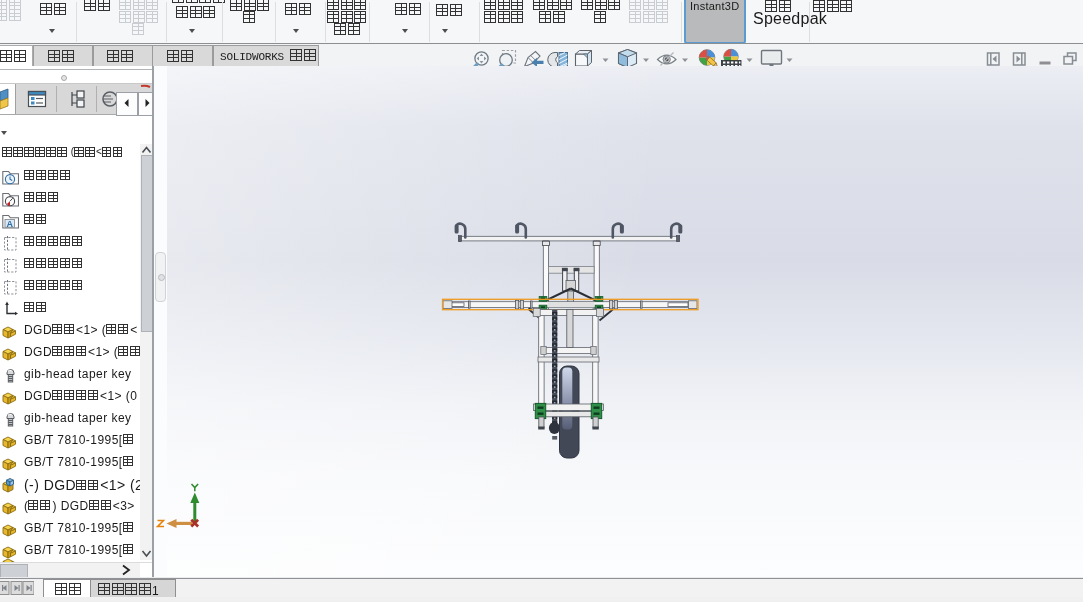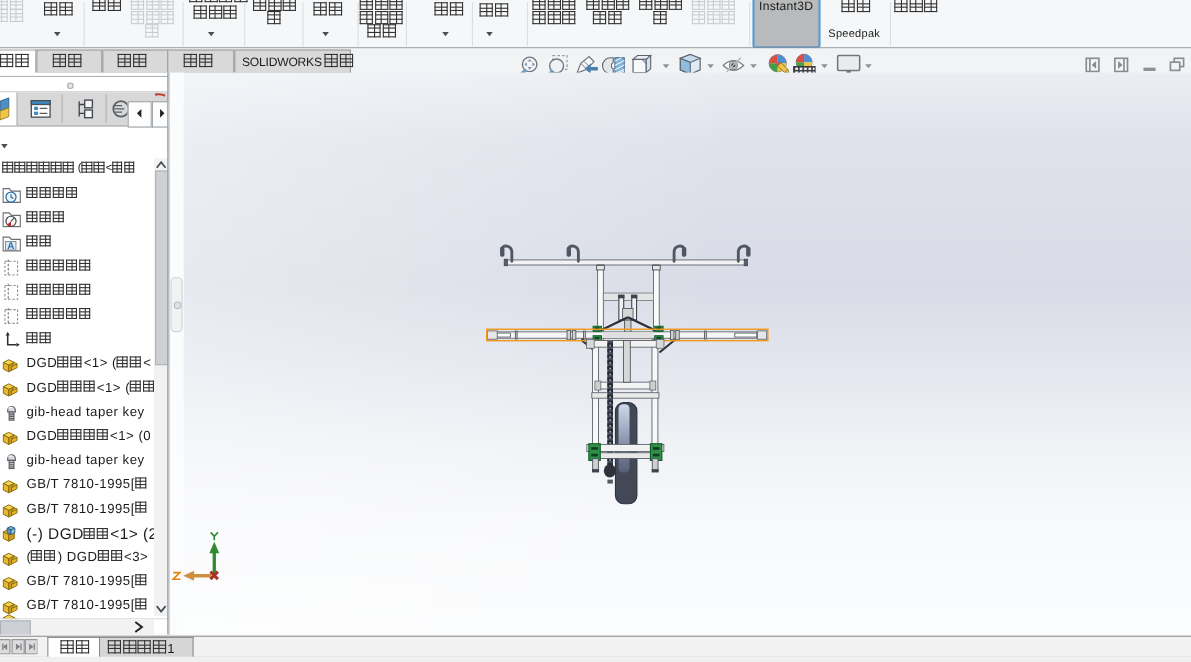--- a/index.html
+++ b/index.html
@@ -73,38 +73,38 @@
   <div class="row" style="left:594px;top:9.5px;"><i class="h h12"></i></div>
 
   <div class="row" style="left:629px;top:-3px;"><i class="h g h12"></i><i class="h g h12"></i><i class="h g h12"></i></div>
   <div class="row" style="left:629px;top:9.5px;"><i class="h g h12"></i><i class="h g h12"></i><i class="h g h12"></i></div>
   <div class="sep" style="left:681px;"></div>
 
   <div class="abs" style="left:684px;top:-6px;width:58px;height:46px;background:#b9babb;border:2px solid #5b9bd0;border-radius:3px;"></div>
   <div class="abs" style="left:690px;top:0px;font-size:11px;color:#1a1a1a;letter-spacing:0.25px;">Instant3D</div>
 
   <div class="row" style="left:765px;top:-1px;"><i class="h h12"></i><i class="h h12"></i></div>
-  <div class="abs" style="left:753px;top:10px;font-size:10px;color:#1a1a1a;letter-spacing:0.25px;margin-top:16px;">Speedpak</div>
+  <div class="abs" style="left:753px;top:10px;font-size:16px;color:#1a1a1a;letter-spacing:0.25px;">Speedpak</div>
   <div class="sep" style="left:809px;"></div>
 
   <div class="row" style="left:813px;top:-1px;"><i class="h h12"></i><i class="h h12"></i><i class="h h12"></i></div>
 </div>
 <div class="abs" style="left:0;top:43px;width:1083px;height:1px;background:#8c8f92;"></div>
 
 <div class="abs" style="left:0;top:44px;width:1083px;height:22px;background:#f2f3f5;">
   <div class="abs" style="left:-20px;top:0.5px;width:51px;height:22px;background:#ffffff;border:1px solid #ababab;border-bottom:none;"></div>
   <div class="row" style="left:0px;top:5px;"><i class="h h12"></i><i class="h h12"></i></div>
   <div class="abs" style="left:33px;top:0.5px;width:58px;height:20px;background:#d9d9d9;border:1px solid #9b9b9b;"></div>
   <div class="row" style="left:48px;top:5px;"><i class="h h12"></i><i class="h h12"></i></div>
   <div class="abs" style="left:92.5px;top:0.5px;width:58px;height:20px;background:#d9d9d9;border:1px solid #9b9b9b;"></div>
   <div class="row" style="left:107px;top:5px;"><i class="h h12"></i><i class="h h12"></i></div>
   <div class="abs" style="left:152px;top:0.5px;width:59px;height:20px;background:#d9d9d9;border:1px solid #9b9b9b;"></div>
   <div class="row" style="left:167px;top:5px;"><i class="h h12"></i><i class="h h12"></i></div>
   <div class="abs" style="left:213px;top:0.5px;width:104px;height:20px;background:#d9d9d9;border:1px solid #9b9b9b;"></div>
-  <div class="abs" style="left:220px;top:5px;font-size:11px;color:#1c1c1c;letter-spacing:-0.2px;">SOLIDWORKS <i class="h h12" style="vertical-align:-1px;"></i><i class="h h12" style="vertical-align:-1px;margin-right:0;"></i></div>
+  <div class="abs" style="left:220px;top:5px;font-size:11px;color:#1c1c1c;letter-spacing:-0.2px;font-family:Liberation Mono, monospace;">SOLIDWORKS <i class="h h12" style="vertical-align:-1px;"></i><i class="h h12" style="vertical-align:-1px;margin-right:0;"></i></div>
 </div>
 
 <svg class="abs" style="left:465px;top:47px;" width="340" height="24" viewBox="465 47 340 24">
 
   <circle cx="481.5" cy="58.5" r="6.6" fill="#f2f5f7" stroke="#707a84" stroke-width="1.3"></circle>
   <line x1="477.2" y1="64.2" x2="471.2" y2="70.2" stroke="#6f9ec0" stroke-width="3.2" stroke-linecap="round"></line>
   <g fill="#8c939c">
     <polygon points="481.5,53.6 479.6,56 483.4,56"></polygon>
     <polygon points="481.5,63.4 479.6,61 483.4,61"></polygon>
     <polygon points="476.6,58.5 479,56.6 479,60.4"></polygon>

